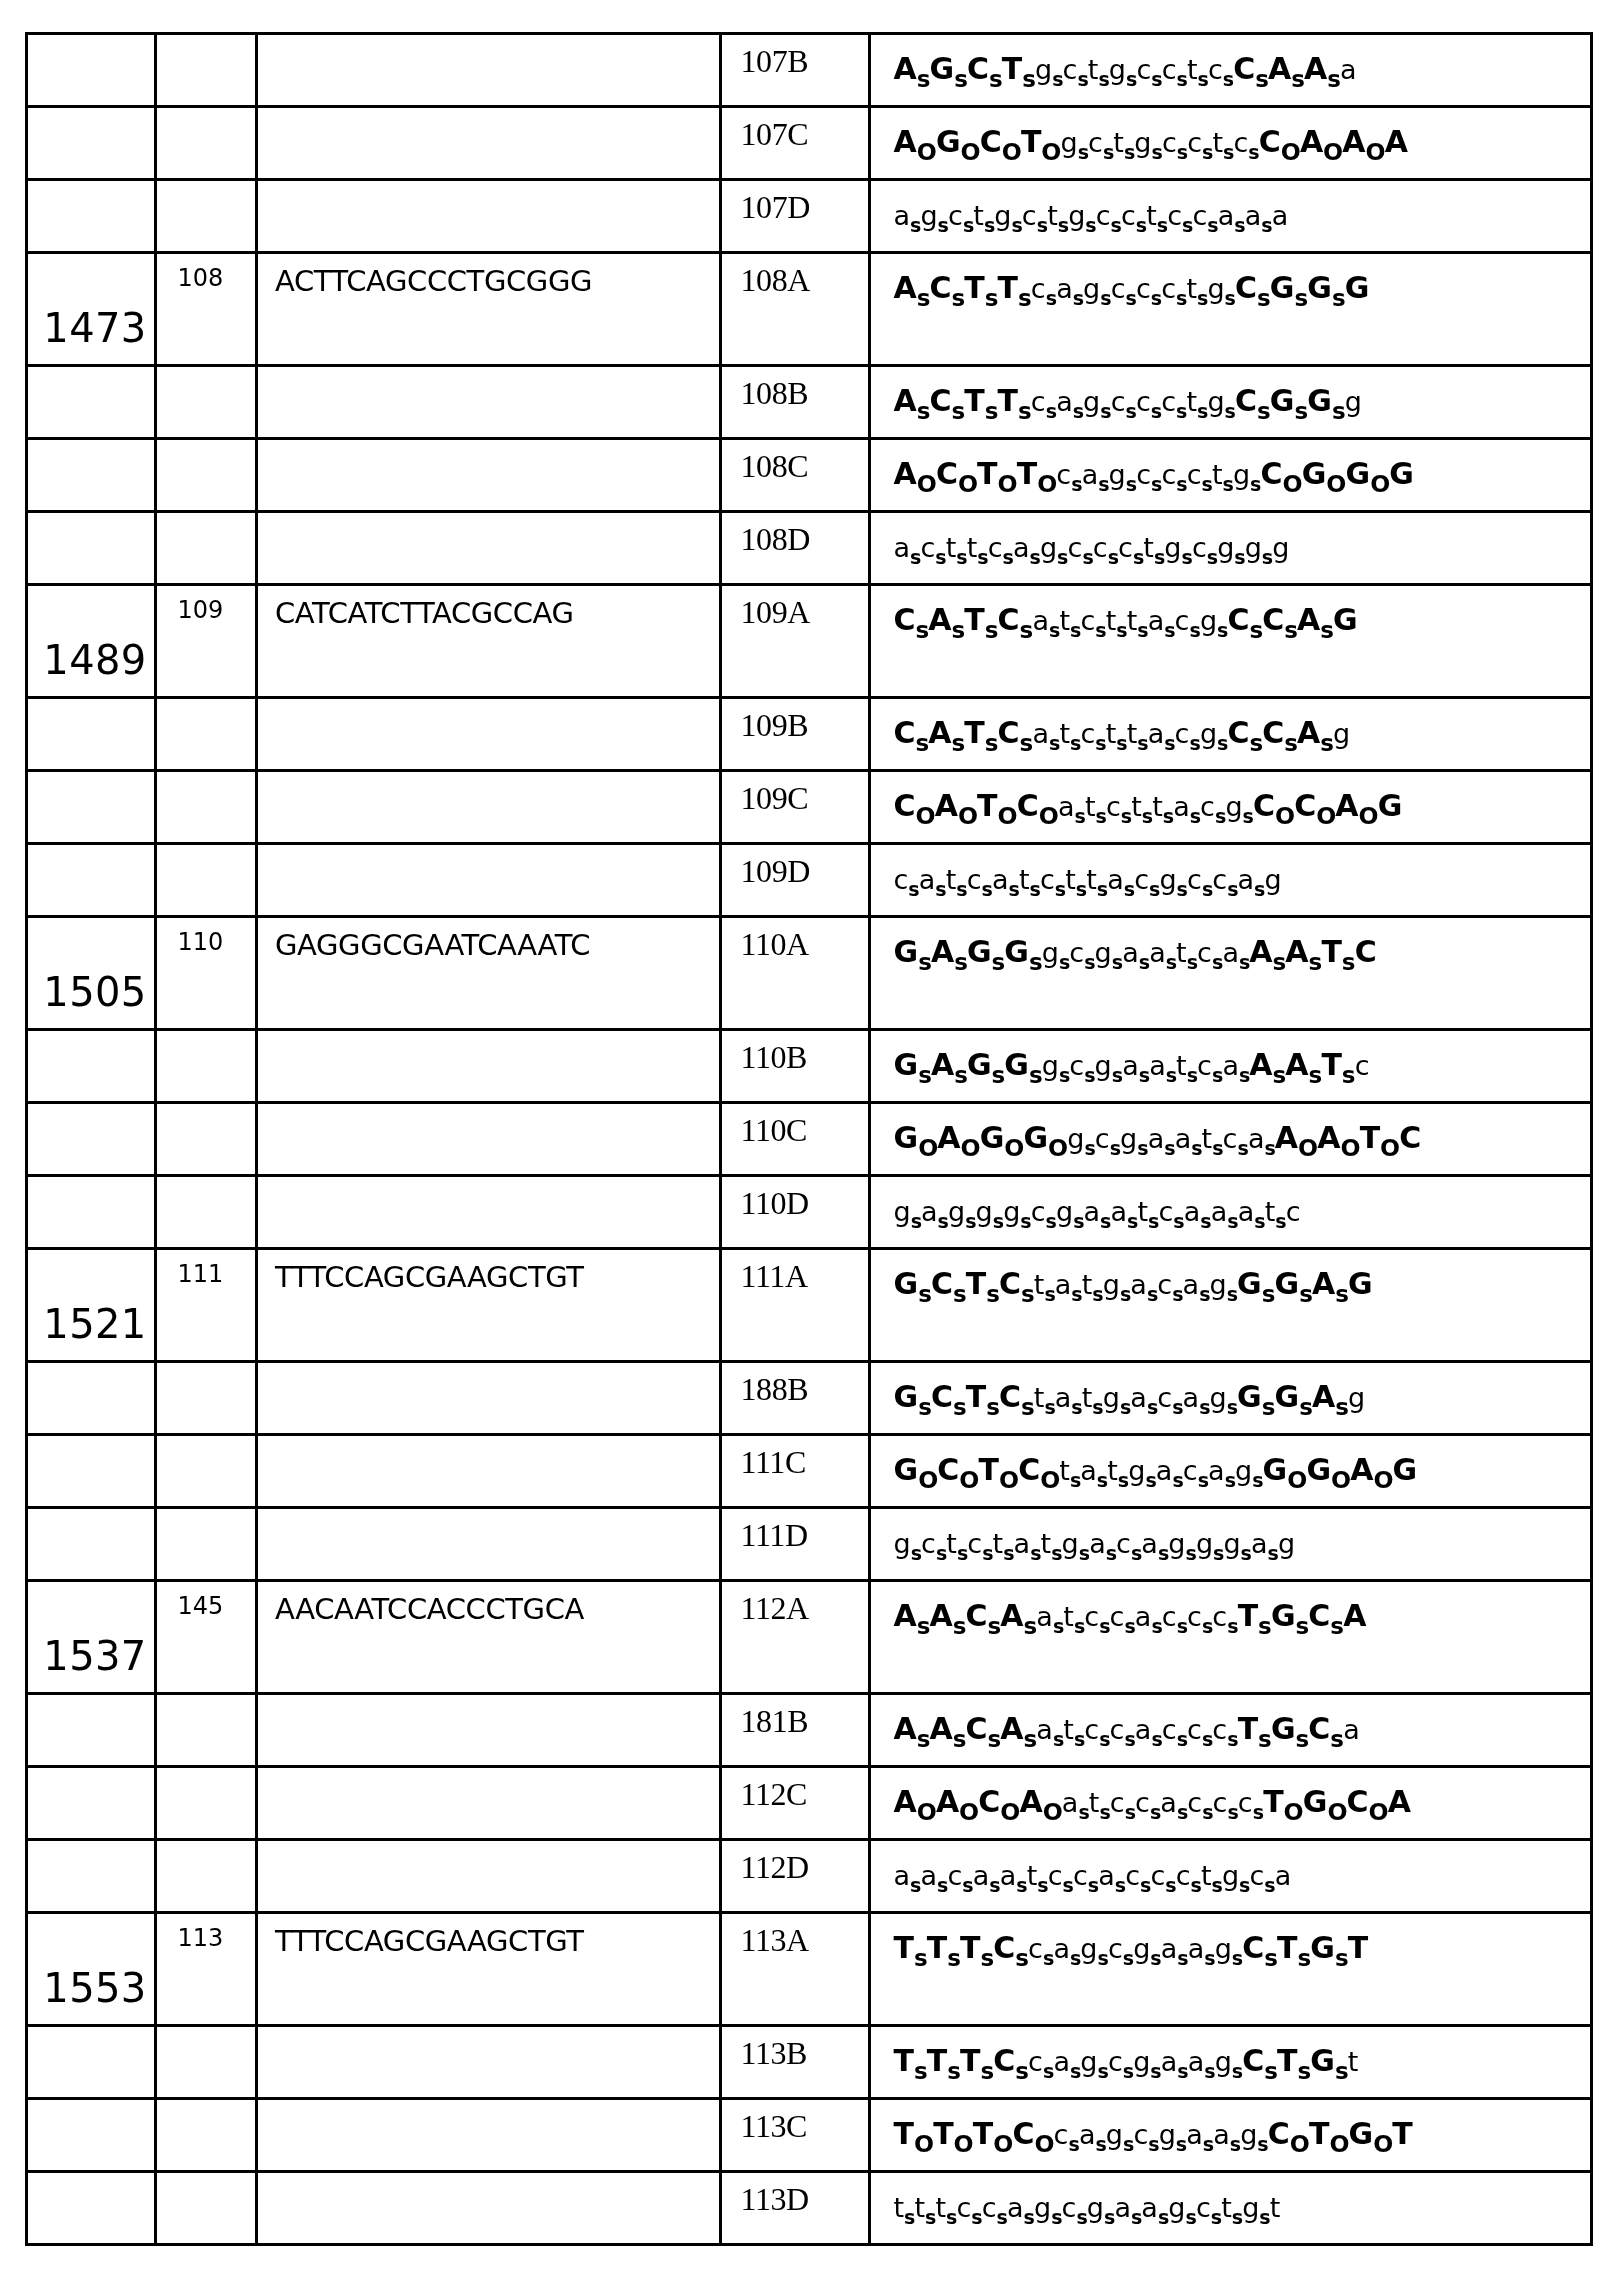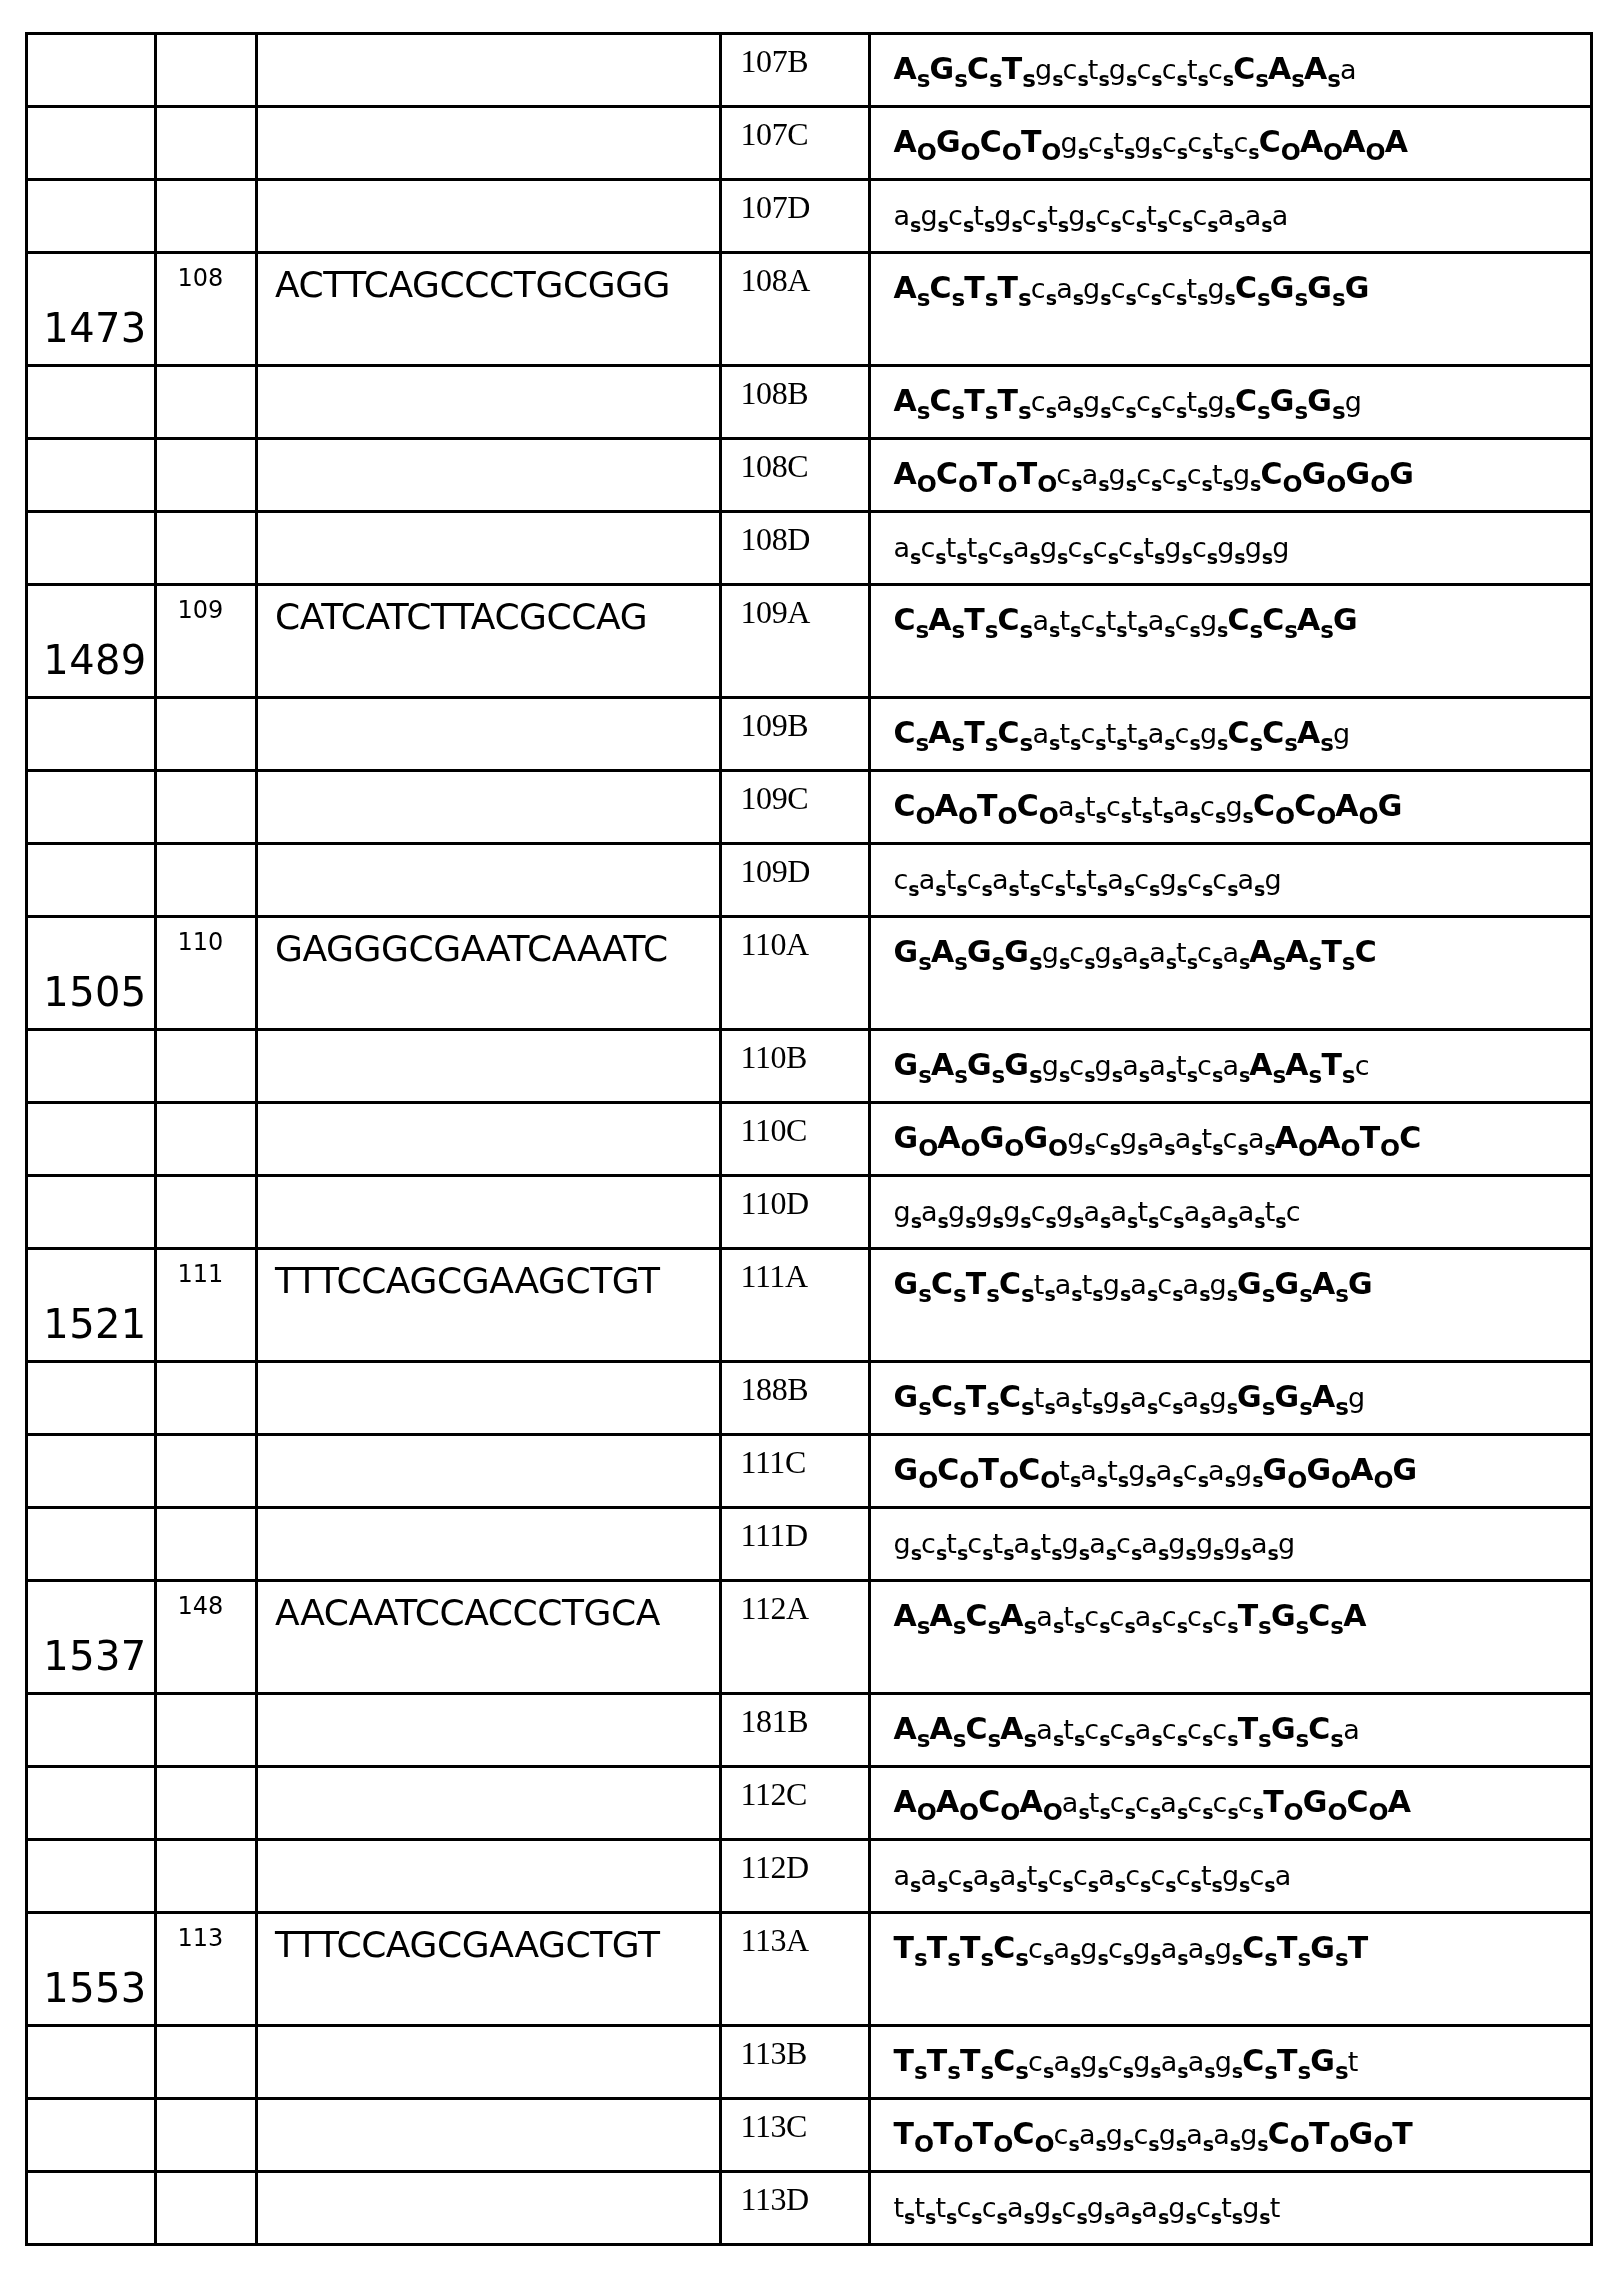--- a/index.html
+++ b/index.html
@@ -52,21 +52,21 @@
     .num-text {
       position: absolute;
       left: 21px;
       top: 10.5px;
       font-size: 24px;
     }
     .seq-text {
       position: absolute;
       left: 17.5px;
       top: 10.5px;
-      font-size: 36px;
+      font-size: 29px;
       letter-spacing: -0.4px;
     }
     .id-text {
       position: absolute;
       left: 19px;
       top: 8.8px;
       font-size: 32px;
       letter-spacing: -0.4px;
       font-family: Liberation Serif, serif;
     }
@@ -446,21 +446,21 @@
     <td>
       <span class="mod-seq"><span class="nt lower"><span class="b-lower">g</span><span class="lk lk-s">s</span></span><span class="nt lower"><span class="b-lower">c</span><span class="lk lk-s">s</span></span><span class="nt lower"><span class="b-lower">t</span><span class="lk lk-s">s</span></span><span class="nt lower"><span class="b-lower">c</span><span class="lk lk-s">s</span></span><span class="nt lower"><span class="b-lower">t</span><span class="lk lk-s">s</span></span><span class="nt lower"><span class="b-lower">a</span><span class="lk lk-s">s</span></span><span class="nt lower"><span class="b-lower">t</span><span class="lk lk-s">s</span></span><span class="nt lower"><span class="b-lower">g</span><span class="lk lk-s">s</span></span><span class="nt lower"><span class="b-lower">a</span><span class="lk lk-s">s</span></span><span class="nt lower"><span class="b-lower">c</span><span class="lk lk-s">s</span></span><span class="nt lower"><span class="b-lower">a</span><span class="lk lk-s">s</span></span><span class="nt lower"><span class="b-lower">g</span><span class="lk lk-s">s</span></span><span class="nt lower"><span class="b-lower">g</span><span class="lk lk-s">s</span></span><span class="nt lower"><span class="b-lower">g</span><span class="lk lk-s">s</span></span><span class="nt lower"><span class="b-lower">a</span><span class="lk lk-s">s</span></span><span class="nt lower"><span class="b-lower">g</span></span></span>
     </td>
   </tr>
 
   <tr class="row-head">
     <td>
       <span class="pos-text">1537</span>
     </td>
     <td>
-      <span class="num-text">148</span>
+      <span class="num-text">145</span>
     </td>
     <td>
       <span class="seq-text">AACAATCCACCCTGCA</span>
     </td>
     <td>
       <span class="id-text">112A</span>
     </td>
     <td>
       <span class="mod-seq"><span class="nt upper"><span class="b-upper">A</span><span class="lk lk-s">s</span></span><span class="nt upper"><span class="b-upper">A</span><span class="lk lk-s">s</span></span><span class="nt upper"><span class="b-upper">C</span><span class="lk lk-s">s</span></span><span class="nt upper"><span class="b-upper">A</span><span class="lk lk-s">s</span></span><span class="nt lower"><span class="b-lower">a</span><span class="lk lk-s">s</span></span><span class="nt lower"><span class="b-lower">t</span><span class="lk lk-s">s</span></span><span class="nt lower"><span class="b-lower">c</span><span class="lk lk-s">s</span></span><span class="nt lower"><span class="b-lower">c</span><span class="lk lk-s">s</span></span><span class="nt lower"><span class="b-lower">a</span><span class="lk lk-s">s</span></span><span class="nt lower"><span class="b-lower">c</span><span class="lk lk-s">s</span></span><span class="nt lower"><span class="b-lower">c</span><span class="lk lk-s">s</span></span><span class="nt lower"><span class="b-lower">c</span><span class="lk lk-s">s</span></span><span class="nt upper"><span class="b-upper">T</span><span class="lk lk-s">s</span></span><span class="nt upper"><span class="b-upper">G</span><span class="lk lk-s">s</span></span><span class="nt upper"><span class="b-upper">C</span><span class="lk lk-s">s</span></span><span class="nt upper"><span class="b-upper">A</span></span></span>
     </td>

